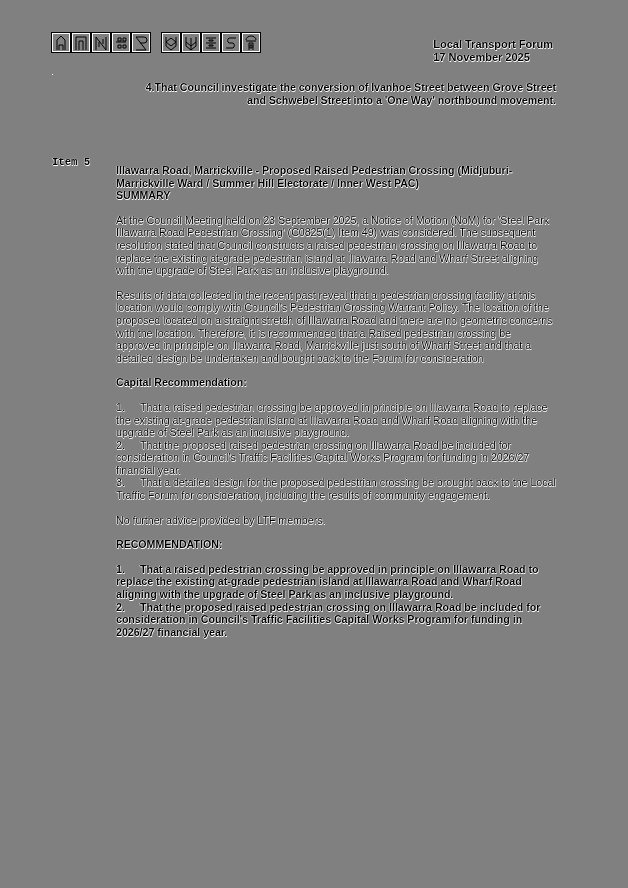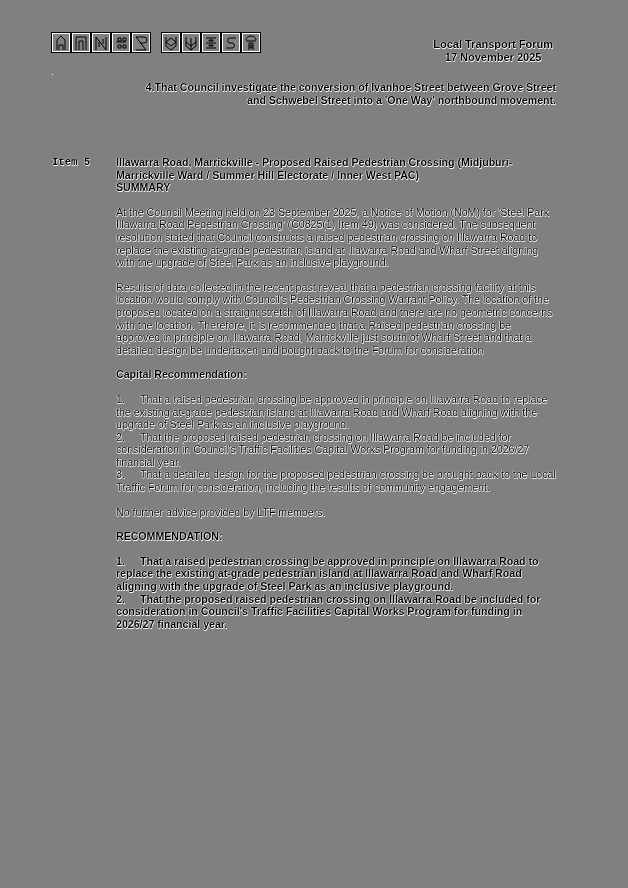--- a/index.html
+++ b/index.html
@@ -28,21 +28,21 @@
     border: 1px solid #fff;
     outline: 1px solid #000;
     background: #808080;
     position: relative;
     box-sizing: border-box;
   }
   .logo .gap { width: 8px; }
   .logo .glyph svg { position: absolute; left: 0; top: 0; }
   .hdr-right {
     position: absolute; right: 75px; top: 38px;
-    text-align: center;
+    text-align: left;
     font-weight: bold;
     font-size: 11px; line-height: 13px;
   }
   .dot { position: absolute; left: 52px; top: 74px; width: 1px; height: 1px; background: #fff; }
   .block { position: absolute; left: 116px; width: 440px; }
   .item-label { position: absolute; left: 52px; top: 156px; font-weight: bold; font-family: Liberation Mono, monospace; }
   .num { display: inline-block; width: 24px; }
   p { margin: 0; }
 </style>
 </head>
@@ -108,21 +108,21 @@
 </div>
 
 <div class="dot"></div>
 
 <div class="block txt b" style="top:81px;text-align:right;">
   <p><span class="num">4.</span><span>That Council investigate the conversion of Ivanhoe Street between Grove Street and Schwebel Street into a 'One Way' northbound movement.</span></p>
 </div>
 
 <div class="item-label txt">Item 5</div>
 
-<div class="block txt" style="top:156px;">
+<div class="block txt" style="top:164px;">
   <p class="b">Illawarra Road, Marrickville - Proposed Raised Pedestrian Crossing (Midjuburi-Marrickville Ward / Summer Hill Electorate / Inner West PAC)</p>
   <p class="b">SUMMARY</p>
   <p style="margin-top:12px;">At the Council Meeting held on 23 September 2025, a Notice of Motion (NoM) for 'Steel Park Illawarra Road Pedestrian Crossing' (C0825(1) Item 49) was considered. The subsequent resolution stated that Council constructs a raised pedestrian crossing on Illawarra Road to replace the existing at-grade pedestrian island at Illawarra Road and Wharf Street aligning with the upgrade of Steel Park as an inclusive playground.</p>
   <p style="margin-top:12px;">Results of data collected in the recent past reveal that a pedestrian crossing facility at this location would comply with Council's Pedestrian Crossing Warrant Policy. The location of the proposed located on a straight stretch of Illawarra Road and there are no geometric concerns with the location. Therefore, it is recommended that a Raised pedestrian crossing be approved in principle on Illawarra Road, Marrickville just south of Wharf Street and that a detailed design be undertaken and bought back to the Forum for consideration</p>
   <p class="b" style="margin-top:12px;">Capital Recommendation:</p>
   <div style="margin-top:12px;">
     <p><span class="num">1.</span><span>That a raised pedestrian crossing be approved in principle on Illawarra Road to replace the existing at-grade pedestrian island at Illawarra Road and Wharf Road aligning with the upgrade of Steel Park as an inclusive playground.</span></p>
     <p><span class="num">2.</span><span>That the proposed raised pedestrian crossing on Illawarra Road be included for consideration in Council's Traffic Facilities Capital Works Program for funding in 2026/27 financial year.</span></p>
     <p><span class="num">3.</span><span>That a detailed design for the proposed pedestrian crossing be brought back to the Local Traffic Forum for consideration, including the results of community engagement.</span></p>
   </div>

